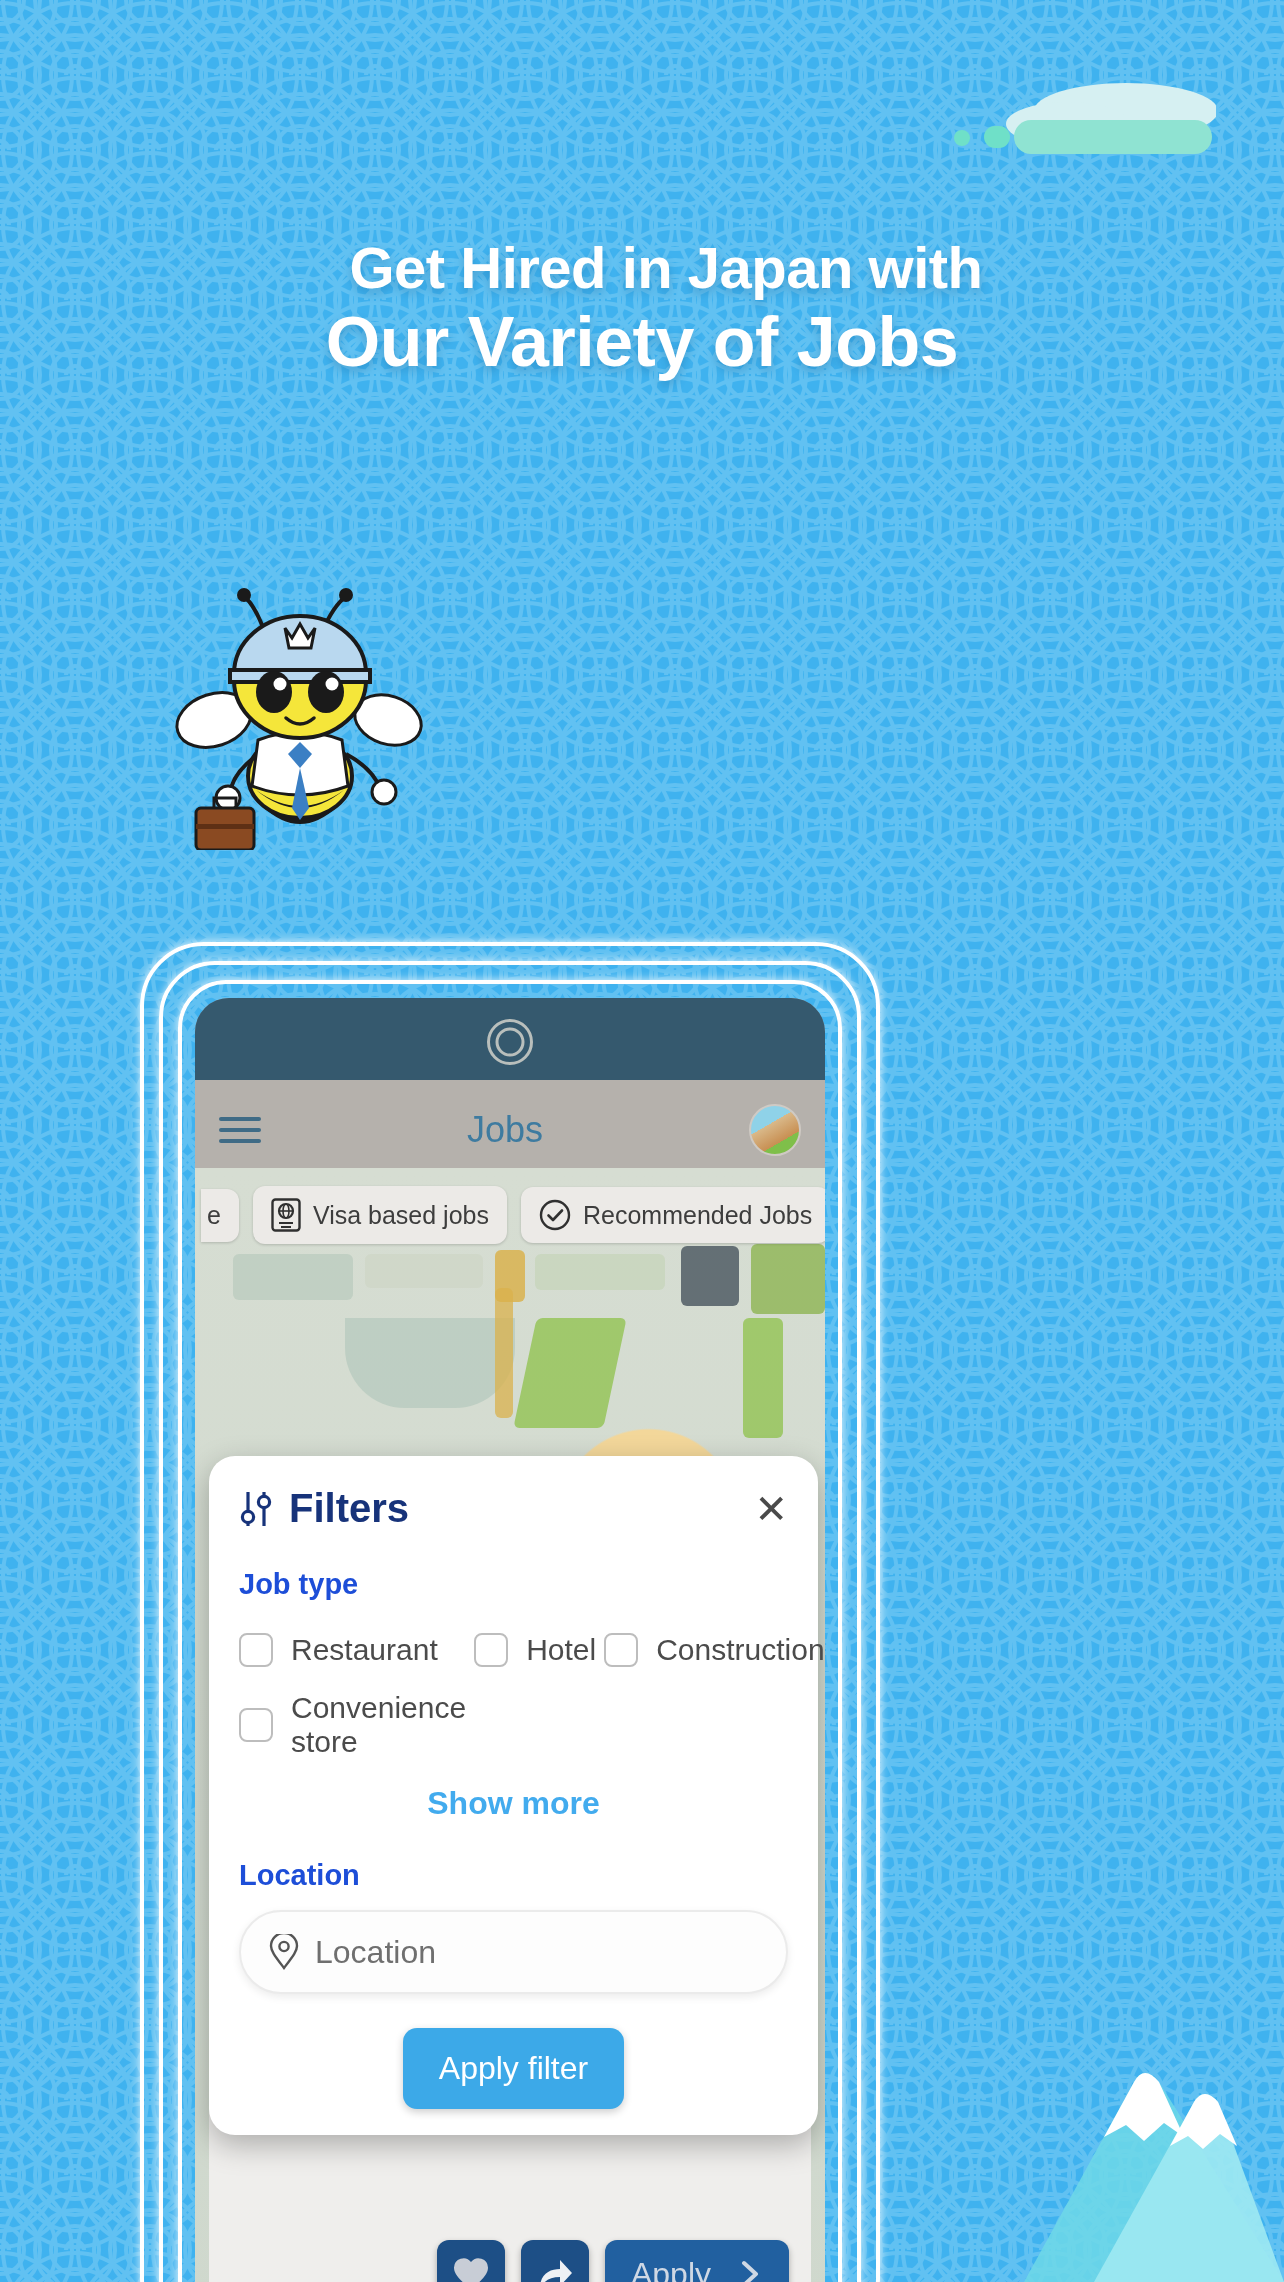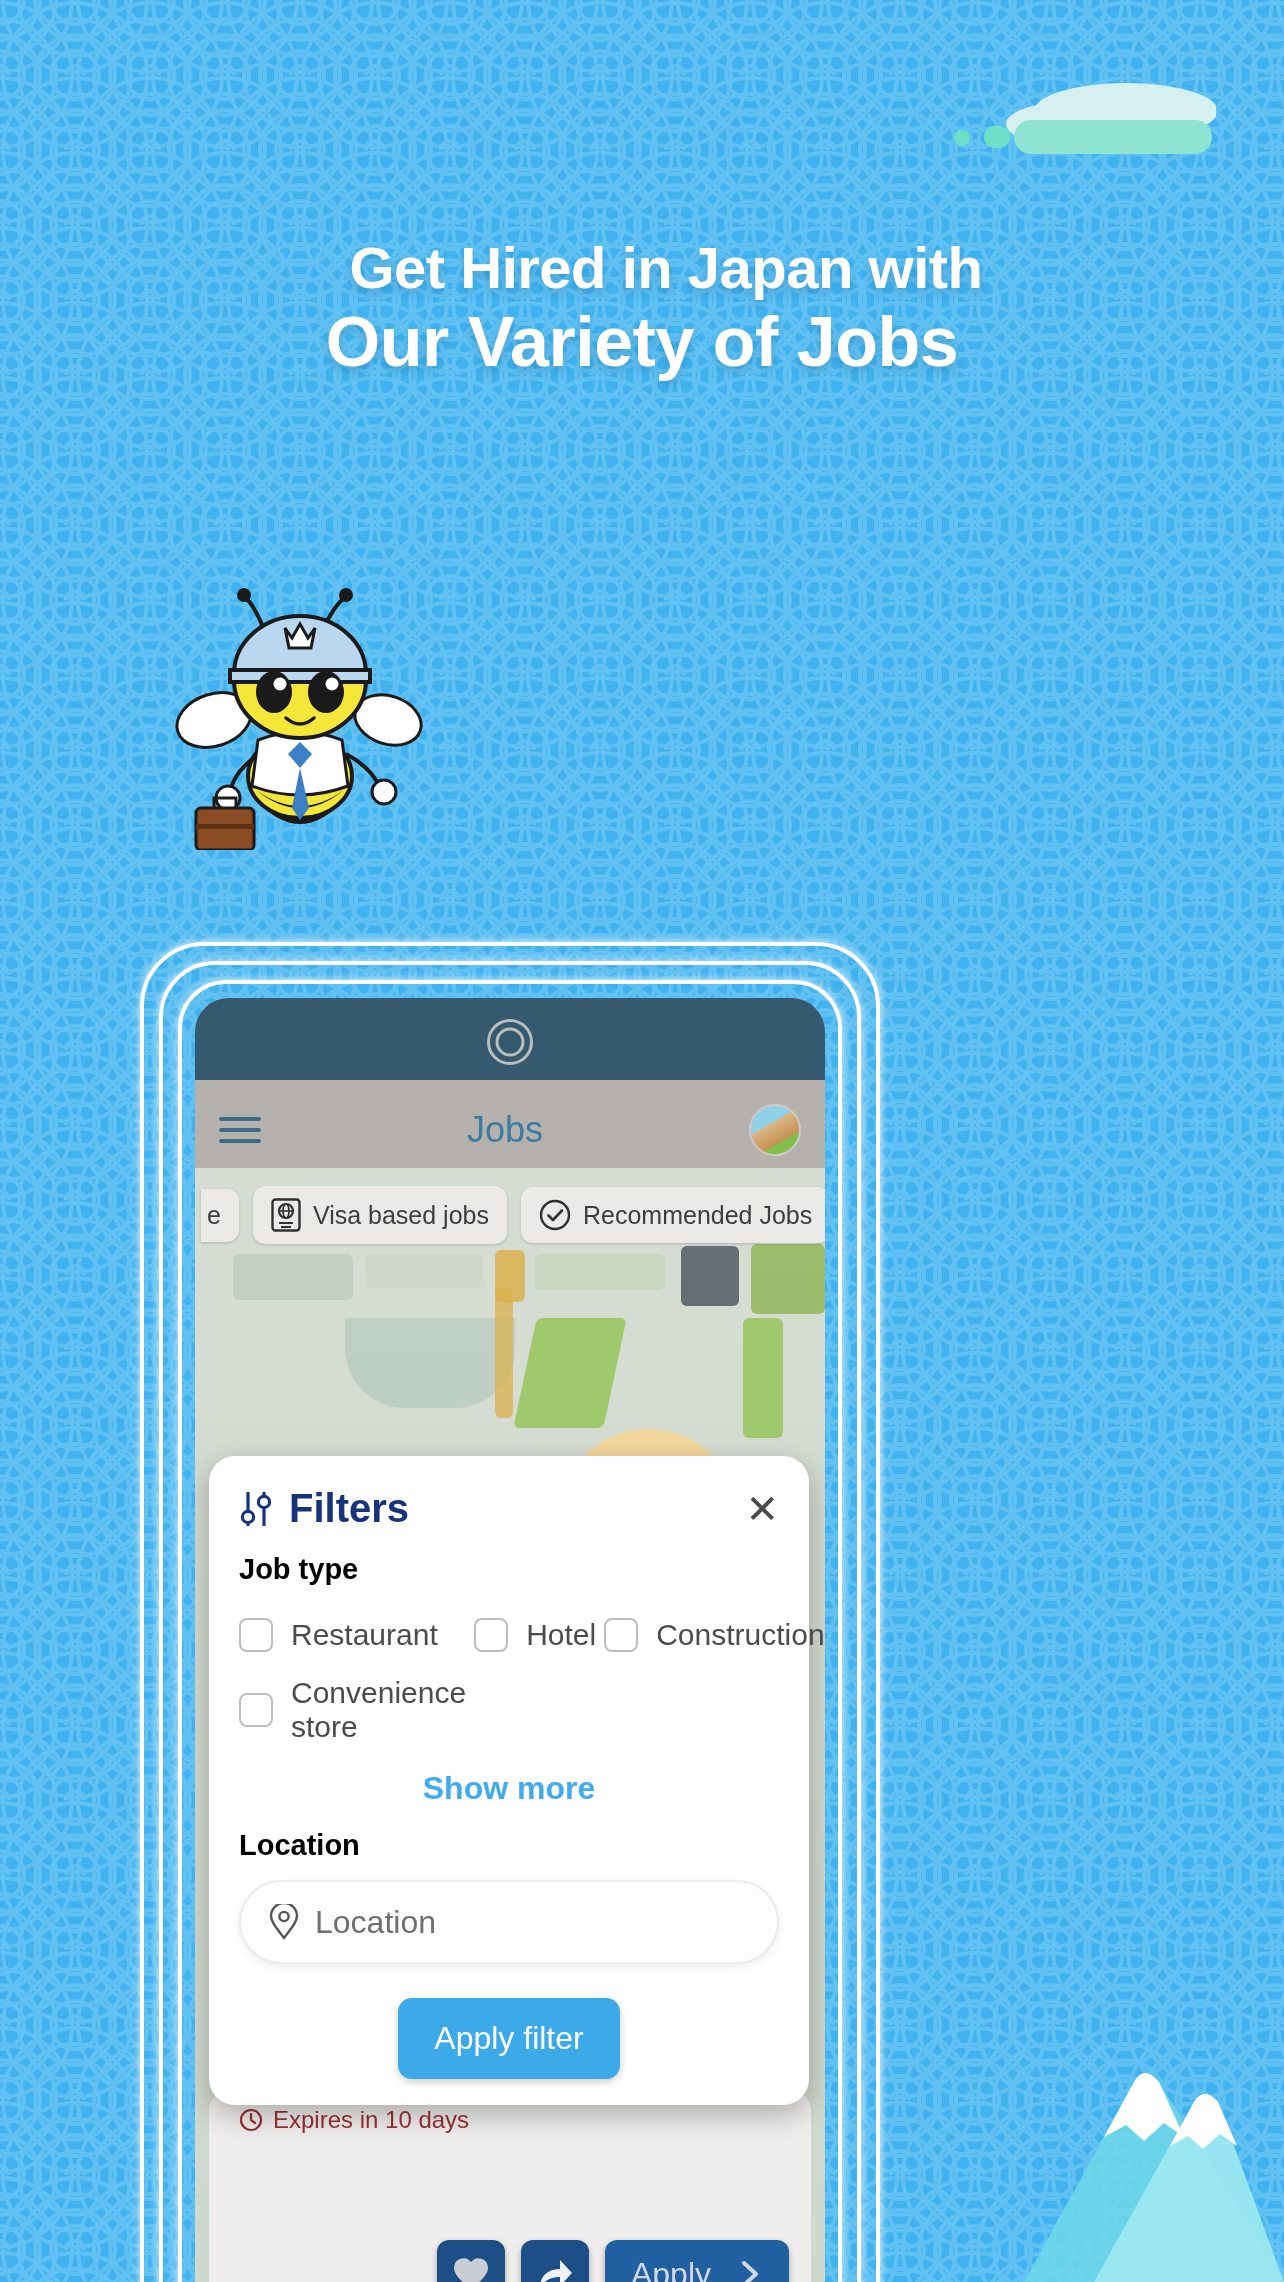--- a/index.html
+++ b/index.html
@@ -128,32 +128,32 @@
     box-shadow:0 3px 6px rgba(0,0,0,.3);
   }
   #apply-btn{
     height:68px;border-radius:12px;background:#2160a0;color:#cfd8e4;
     display:flex;align-items:center;gap:26px;padding:0 26px;font-size:32px;
     box-shadow:0 3px 6px rgba(0,0,0,.3);
   }
 
   
   #filters-modal{
-    position:absolute; left:14px; right:16px; top:288px;
+    position:absolute; left:14px; right:7px; top:288px;
     background:#ffffff; border-radius:26px;
     box-shadow:0 10px 30px rgba(0,0,0,.28);
     padding:30px 30px 26px 30px;
     z-index:9;
   }
   #modal-head{ display:flex;align-items:center;justify-content:space-between; }
   #modal-title-group{ display:flex; align-items:center; gap:16px; }
   #modal-title{ font-size:40px; font-weight:bold; color:#17337a; }
   #close-x{ font-size:40px; color:#4a4a4a; line-height:1; cursor:pointer; }
   .sect-label{
-    font-size:29px; font-weight:bold; color:#000000; margin-top:22px;
+    font-size:29px; font-weight:bold; color:#1d4ed8; margin-top:37px;
   }
   #jobtype-grid{
     margin-top:32px;
     display:grid; grid-template-columns: 1fr 1fr 1fr 1fr; row-gap:24px; column-gap:8px;
   }
   .cb-row{ display:flex; align-items:center; gap:18px; }
   .cb{
     width:34px;height:34px;border:2px solid #bdbdbd;border-radius:8px;background:#fff;
     flex:0 0 auto;
   }

